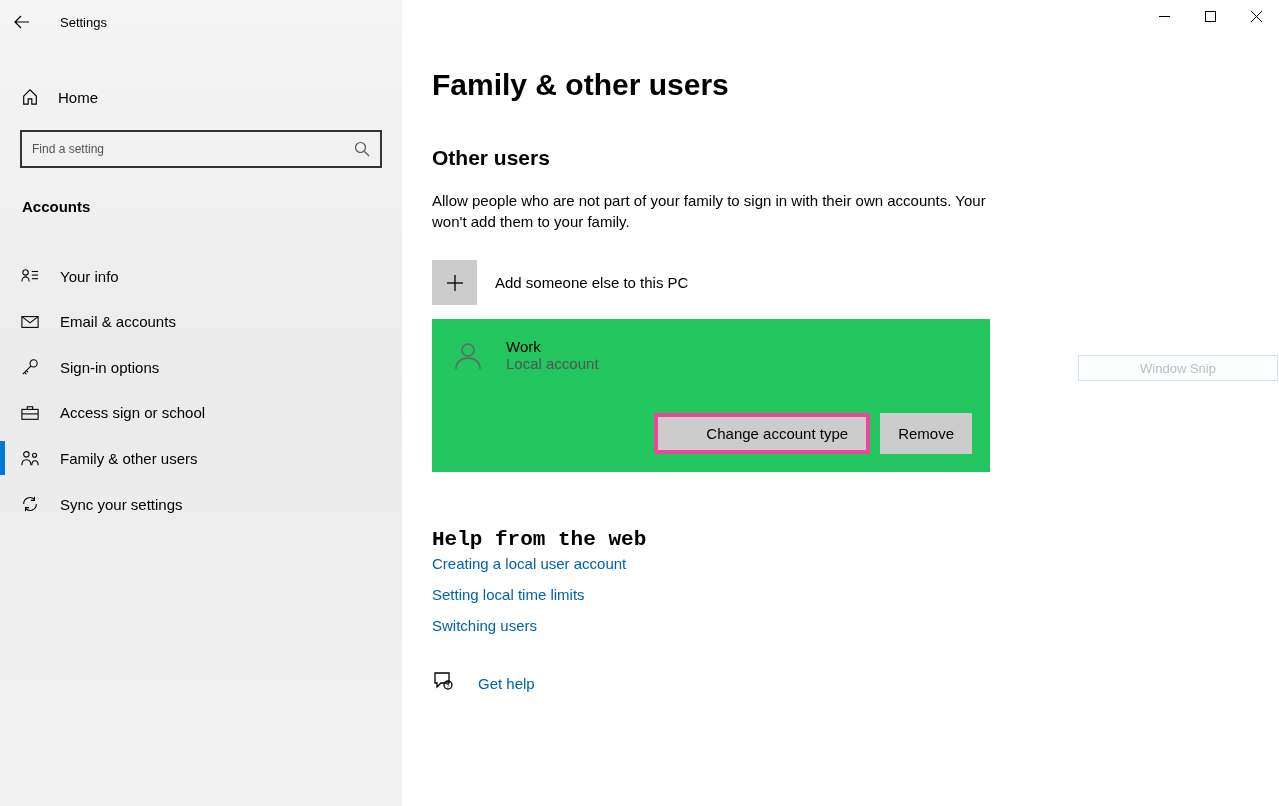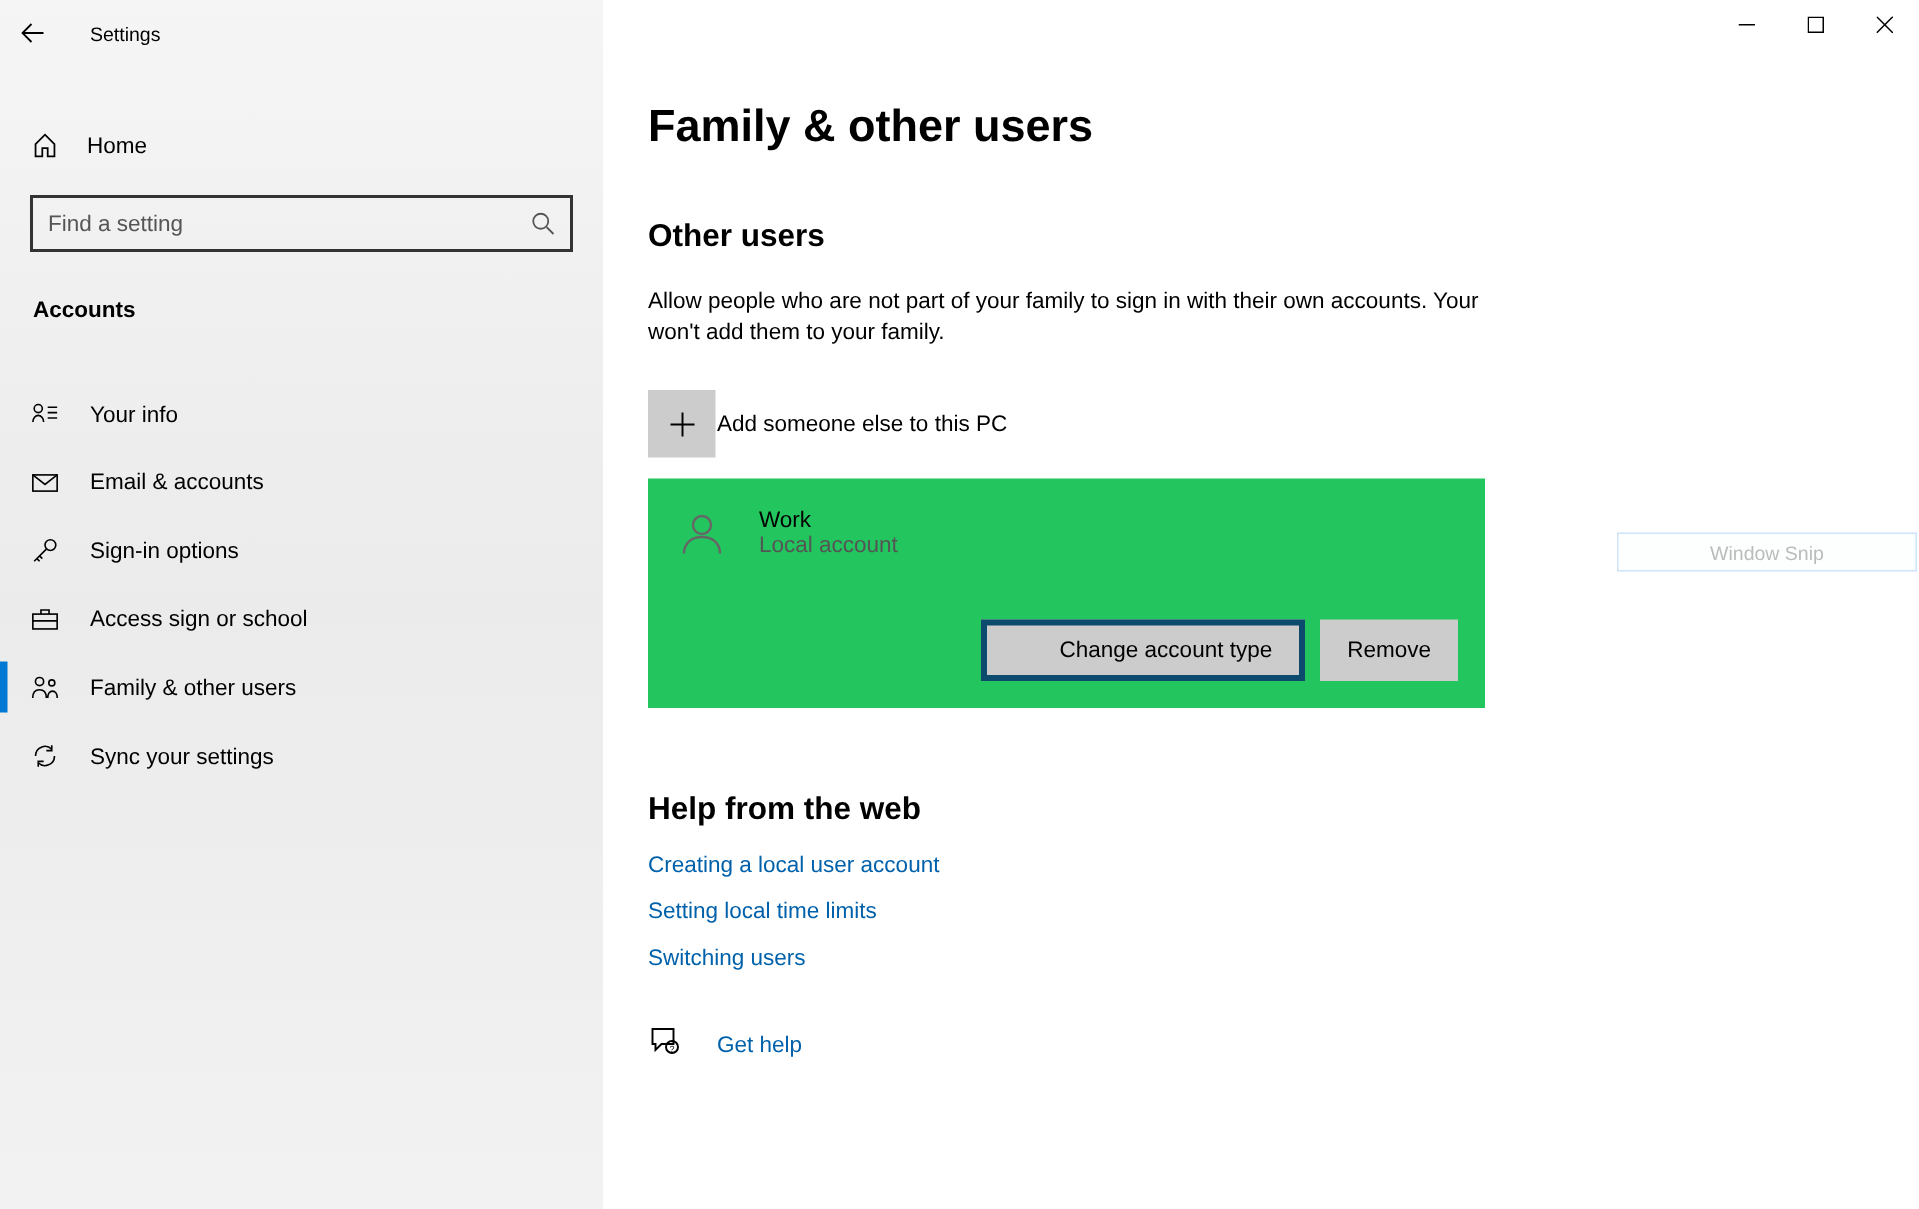--- a/index.html
+++ b/index.html
@@ -9,58 +9,58 @@
     .titlebar { height: 44px; display: flex; align-items: center; }
     .back-btn { width: 44px; height: 44px; display: flex; align-items: center; justify-content: center; cursor: pointer; }
     .back-btn svg { width: 16px; height: 16px; }
     .app-title { font-size: 13px; color: #000; margin-left: 16px; }
     
     .home-row { display: flex; align-items: center; padding: 14px 20px; cursor: pointer; gap: 18px; margin-top: 30px; }
     .home-row span.icon { width: 20px; display: flex; justify-content: center; }
     .home-label { font-size: 15px; color: #000; }
     
     .search-box { margin: 10px 20px 18px 20px; border: 2px solid #333; height: 38px; display: flex; align-items: center; padding: 0 10px; background: transparent; }
-    .search-box input { flex: 1; border: none; background: transparent; outline: none; font-size: 15px; color: #555; }
+    .search-box input { flex: 1; border: none; background: transparent; outline: none; font-size: 12px; color: #555; }
     .search-box input::placeholder { color: #555; }
     .search-box .sicon { width: 16px; height: 16px; }
     
     .category-title { font-size: 15px; font-weight: 600; color: #000; padding: 12px 22px 18px 22px; }
     
     .nav-list { margin-top: 20px; }
     .nav-item { display: flex; align-items: center; padding: 14px 20px; cursor: pointer; gap: 20px; position: relative; }
     .nav-item.selected::before { content: ""; position: absolute; left: 0; top: 6px; bottom: 6px; width: 5px; background: #0078d4; }
     .nav-item .icon { width: 20px; display: flex; justify-content: center; color: #000; }
     .nav-label { font-size: 15px; color: #000; }
     
     .main { flex: 1; padding: 0; position: relative; background: #fff; }
     .win-controls { position: absolute; right: 0; top: 0; display: flex; }
     .win-btn { width: 46px; height: 32px; display: flex; align-items: center; justify-content: center; cursor: pointer; }
     
     .content { padding: 0 16px 0 30px; }
     .page-title { font-size: 30px; font-weight: 600; color: #000; margin-top: 68px; margin-bottom: 44px; }
     .section-title { font-size: 21px; font-weight: 600; color: #000; margin-bottom: 20px; }
     .section-desc { font-size: 15px; color: #000; line-height: 1.4; margin-bottom: 28px; max-width: 560px; }
     
-    .add-row { display: flex; align-items: center; gap: 1px; cursor: pointer; margin-bottom: 14px; }
+    .add-row { display: flex; align-items: center; gap: 18px; cursor: pointer; margin-bottom: 14px; }
     .add-tile { width: 45px; height: 45px; background: #ccc; display: flex; align-items: center; justify-content: center; }
     .add-label { font-size: 15px; color: #000; }
     
     .user-card { background: #22c55e; padding: 18px; width: 558px; position: relative; }
     .user-top { display: flex; align-items: center; gap: 20px; }
     .user-avatar { width: 36px; height: 36px; display: flex; align-items: center; justify-content: center; }
     .user-name { font-size: 15px; color: #000; }
     .user-sub { font-size: 15px; color: #555; }
     .user-actions { display: flex; justify-content: flex-end; gap: 10px; margin-top: 40px; }
     .btn { padding: 8px 18px; font-size: 15px; background: #ccc; border: none; cursor: pointer; }
-    .btn.highlighted { border: 4px solid #0c4a6e; padding-left: 48px; }
+    .btn.highlighted { border: 4px solid #ec4899; padding-left: 48px; }
     
     .snip-ghost { position: absolute; left: 676px; top: 355px; width: 200px; height: 26px; border: 1px solid #cfe3f8; display: flex; align-items: center; justify-content: center; color: #bbb; font-size: 13px; background: #fdfefe; }
     
     .help-section { margin-top: 56px; }
-    .help-title { font-size: 21px; font-weight: 600; margin-bottom: 16px; }
+    .help-title { font-size: 21px; font-weight: 600; margin-bottom: 4px; font-family: Liberation Mono, monospace; }
     .help-link { display: block; color: #0061ab; font-size: 15px; margin-bottom: 14px; cursor: pointer; }
     
     .gethelp-row { display: flex; align-items: center; gap: 24px; margin-top: 36px; }
     .gethelp-row a { color: #0061ab; font-size: 15px; cursor: pointer; }
   </style>
 </head>
 <body>
 
 <div class="sidebar">
   <div class="titlebar">

